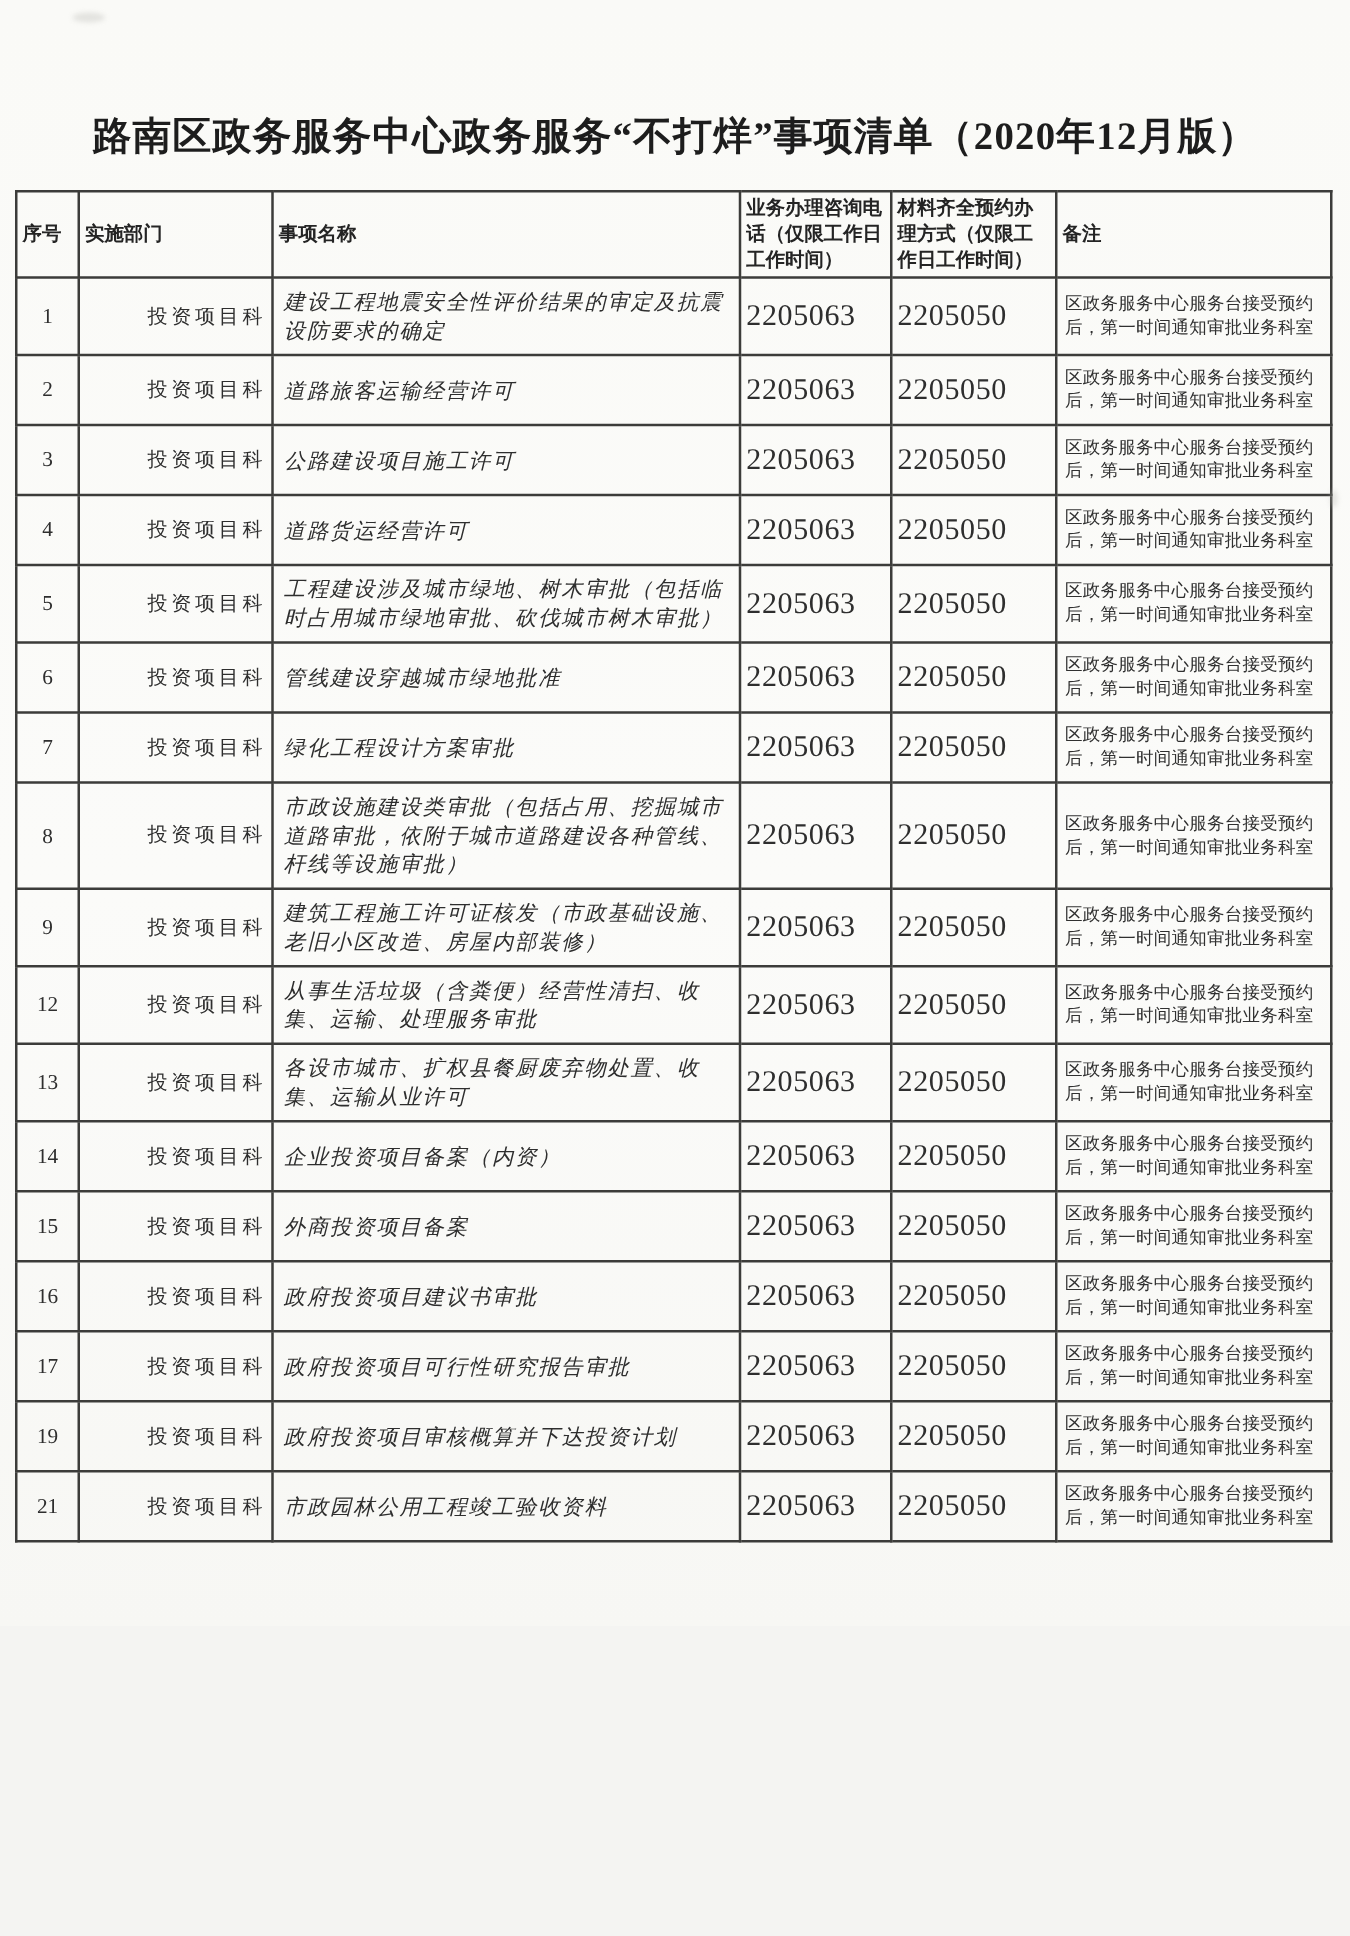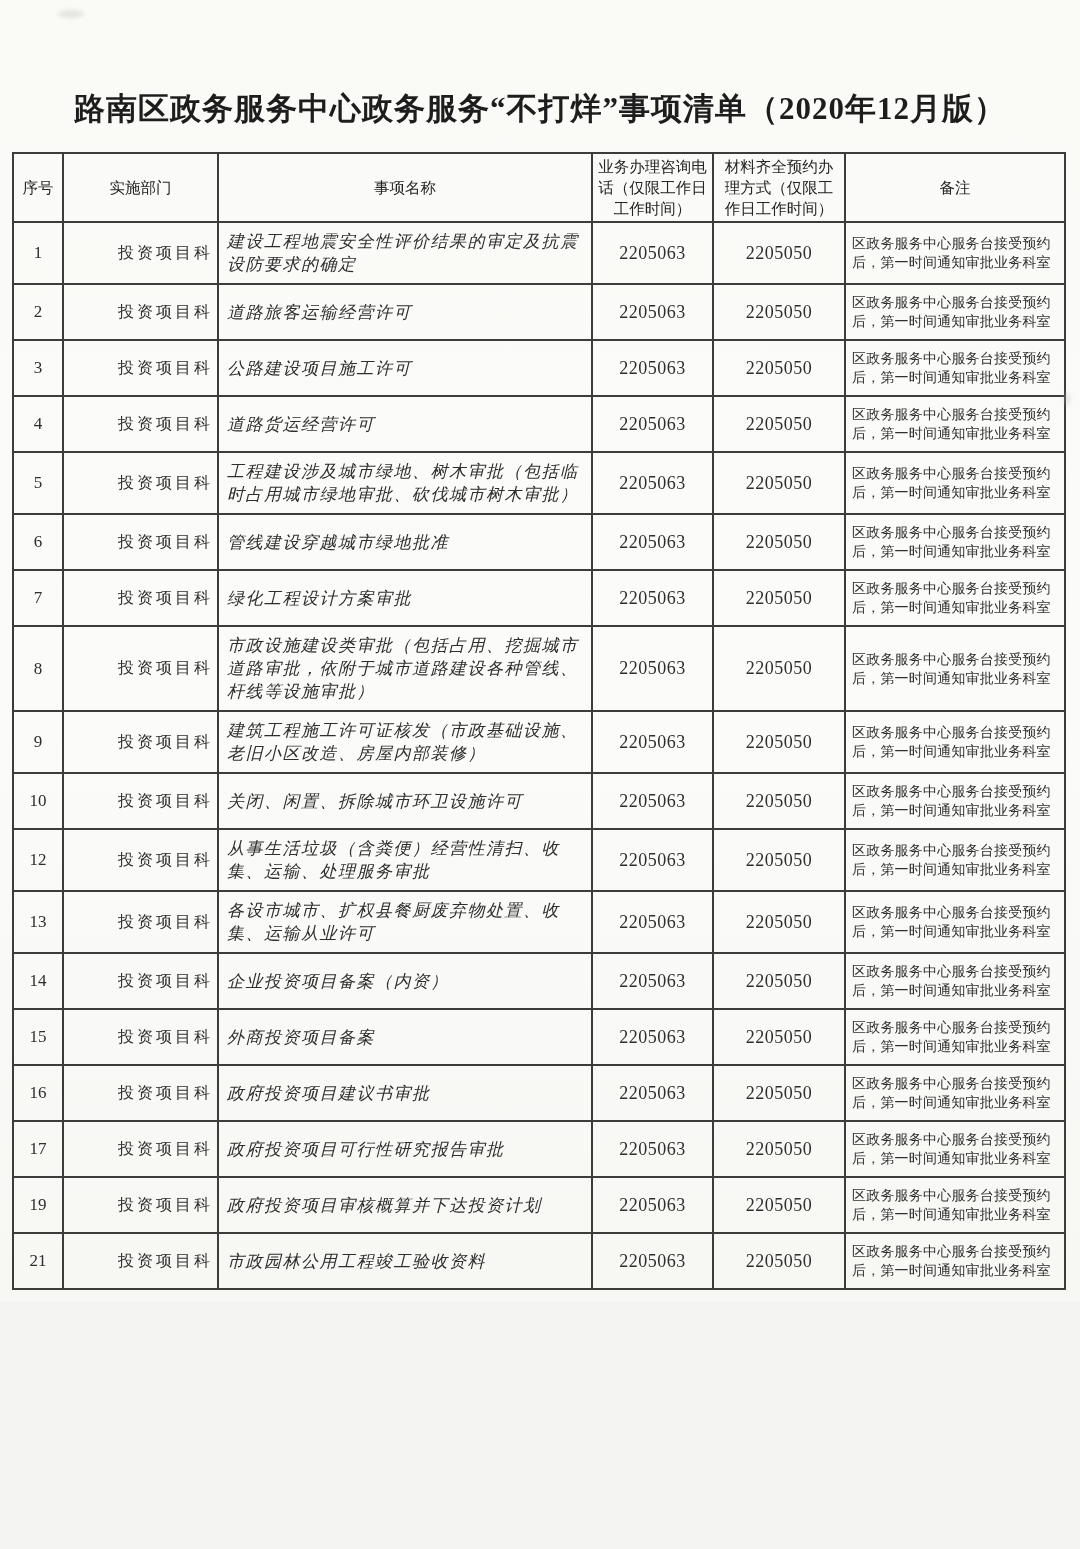--- a/index.html
+++ b/index.html
@@ -48,24 +48,24 @@
   table.service-table col.w-remark { width: 220px; }
 
   th, td {
     border: 2px solid #3c3c3a;
     vertical-align: middle;
   }
 
   thead th {
     height: 68px;
     font-family: "Liberation Sans", "DejaVu Sans", sans-serif;
-    font-weight: 400;
+    font-weight: 700;
     font-size: 15.5px;
     line-height: 21px;
-    text-align: center;
+    text-align: left;
     color: #242424;
     padding: 2px 4px;
   }
 
   tbody td {
     height: 56px;
     padding: 7px 4px;
     font-size: 17px;
     color: #2e2e2e;
   }
@@ -85,22 +85,22 @@
     text-align: left;
     padding-left: 8px;
     padding-right: 6px;
     font-size: 17px;
     letter-spacing: 1.5px;
     line-height: 23px;
     font-style: italic;
   }
 
   td.c-phone, td.c-appt {
-    text-align: center;
-    font-size: 18px;
+    text-align: left;
+    font-size: 24px;
     letter-spacing: 0.5px;
   }
 
   td.c-remark {
     text-align: left;
     padding-left: 6px;
     padding-right: 3px;
     font-size: 14px;
     line-height: 19px;
     letter-spacing: 0.2px;
@@ -226,28 +226,20 @@
 
   <tr>
     <td class="c-no">9</td>
     <td class="c-dept">投资项目科</td>
     <td class="c-item">建筑工程施工许可证核发（市政基础设施、老旧小区改造、房屋内部装修）</td>
     <td class="c-phone">2205063</td>
     <td class="c-appt">2205050</td>
     <td class="c-remark">区政务服务中心服务台接受预约后，第一时间通知审批业务科室</td>
   </tr>
 
-  <tr>
-    <td class="c-no">10</td>
-    <td class="c-dept">投资项目科</td>
-    <td class="c-item">关闭、闲置、拆除城市环卫设施许可</td>
-    <td class="c-phone">2205063</td>
-    <td class="c-appt">2205050</td>
-    <td class="c-remark">区政务服务中心服务台接受预约后，第一时间通知审批业务科室</td>
-  </tr>
 
 
   <tr>
     <td class="c-no">12</td>
     <td class="c-dept">投资项目科</td>
     <td class="c-item">从事生活垃圾（含粪便）经营性清扫、收集、运输、处理服务审批</td>
     <td class="c-phone">2205063</td>
     <td class="c-appt">2205050</td>
     <td class="c-remark">区政务服务中心服务台接受预约后，第一时间通知审批业务科室</td>
   </tr>

